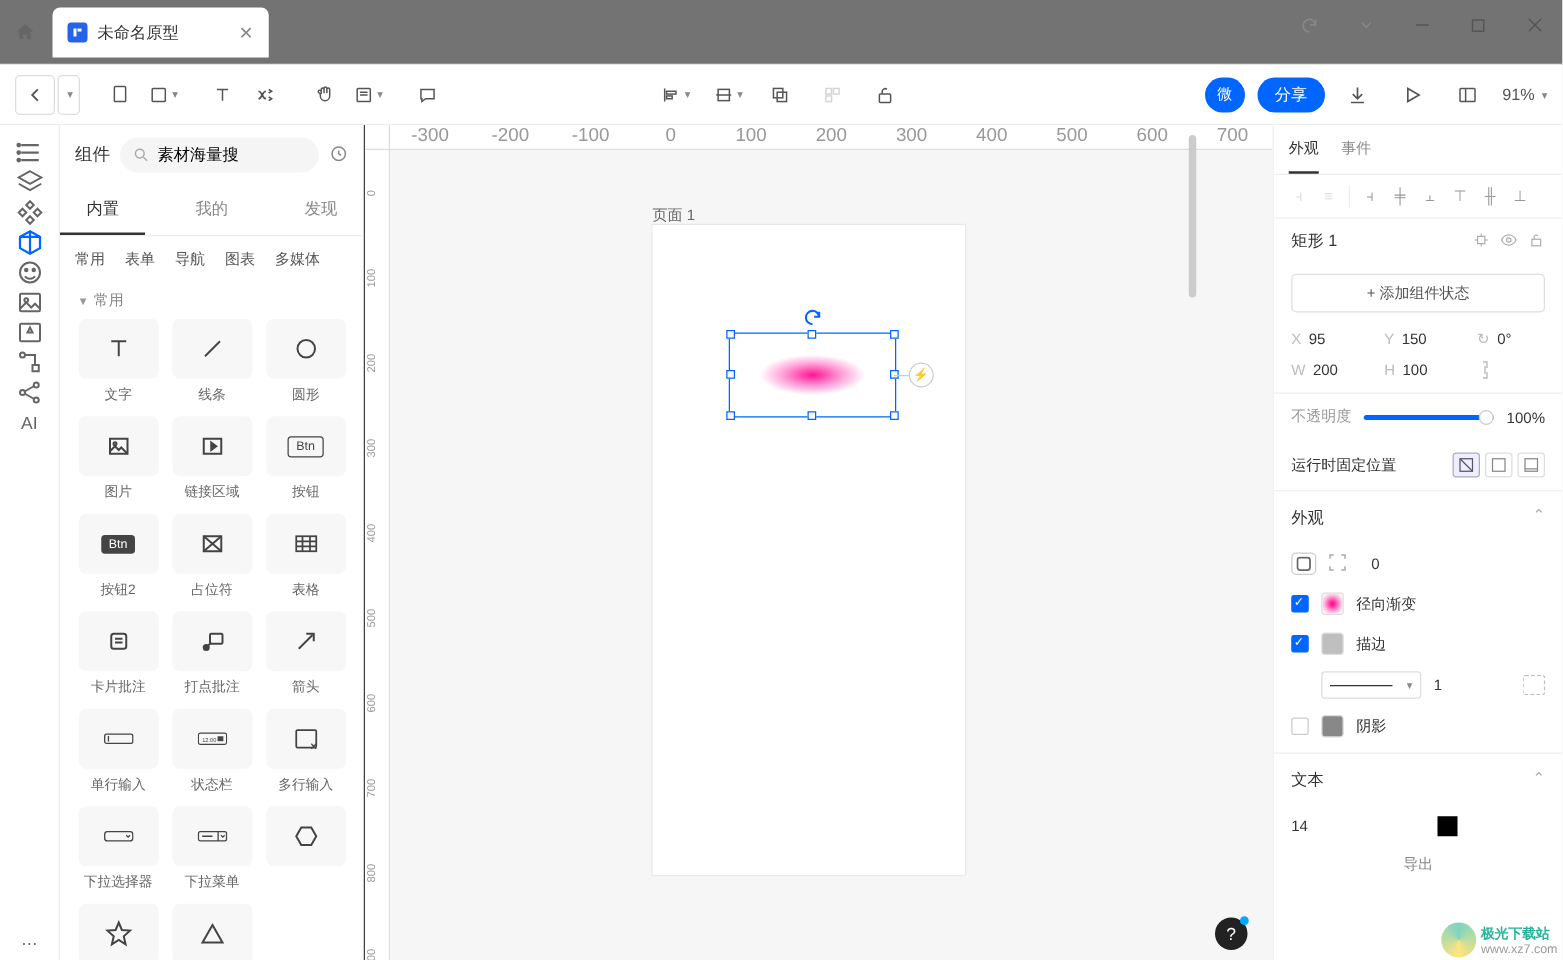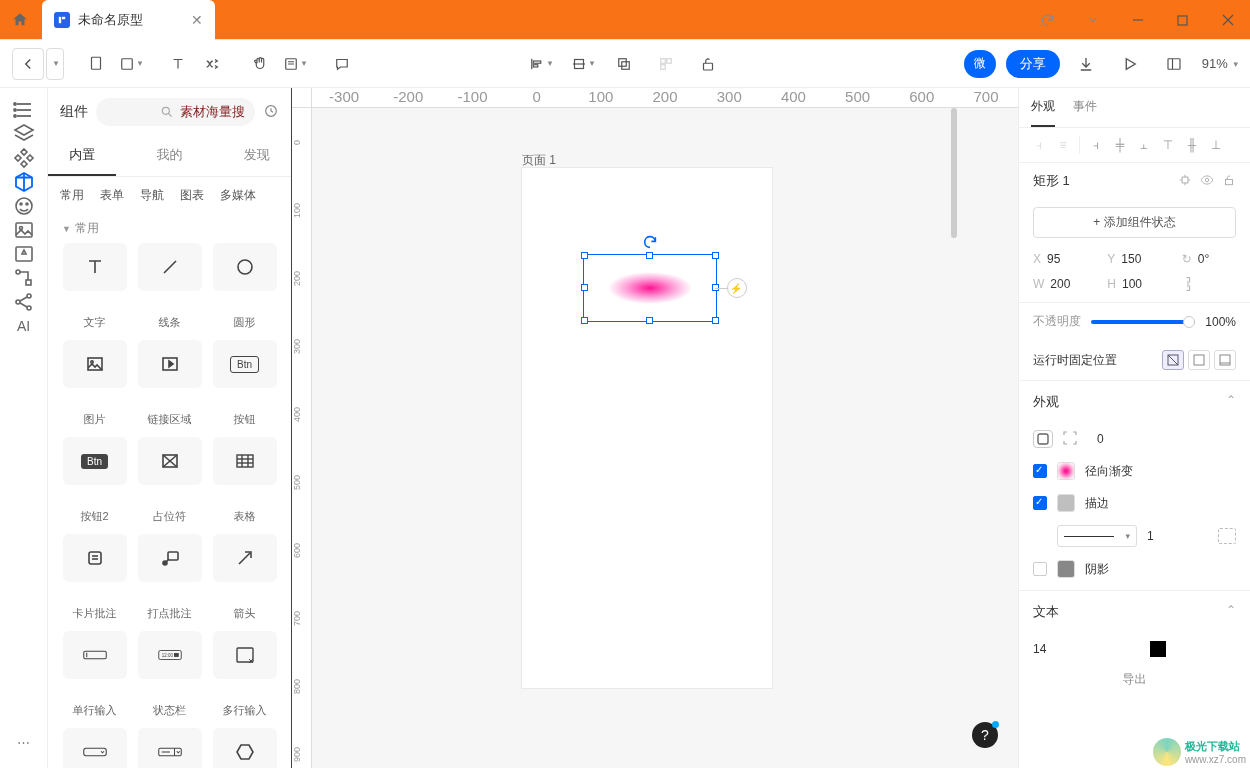--- a/index.html
+++ b/index.html
@@ -1,19 +1,19 @@
 <!DOCTYPE html>
 <html><head>
 <meta charset="utf-8">
 <style>
 * { margin: 0; padding: 0; box-sizing: border-box; font-family: -apple-system, "Microsoft YaHei", sans-serif; }
 body { width: 1250px; height: 768px; background: #fff; overflow: hidden; font-size: 13px; color: #333; position: relative; }
 
 
-.title-bar { height: 40px; background: #f97316; display: flex; align-items: center; border-bottom: 1px solid #e5e5e5; position: relative; }
+.title-bar { height: 52px; background: #737373; display: flex; align-items: center; border-bottom: 1px solid #e5e5e5; position: relative; }
 .title-bar .home-icon { width: 40px; height: 40px; display: flex; align-items: center; justify-content: center; color: #666; }
 .title-bar .tab { background: #fff; height: 40px; display: flex; align-items: center; padding: 0 12px; gap: 8px; border-radius: 6px 6px 0 0; margin-left: 2px; }
 .title-bar .tab-icon { width: 16px; height: 16px; background: #2563eb; border-radius: 3px; display: flex; align-items: center; justify-content: center; }
 .title-bar .tab-close { margin-left: 40px; color: #888; font-size: 14px; }
 .win-controls { position: absolute; right: 0; top: 0; display: flex; height: 40px; align-items: center; }
 .win-controls > div { width: 45px; height: 40px; display: flex; align-items: center; justify-content: center; color: #666; }
 
 
 .toolbar { height: 48px; display: flex; align-items: center; padding: 0 12px; border-bottom: 1px solid #eee; position: relative; }
 .tb-btn { width: 32px; height: 32px; display: flex; align-items: center; justify-content: center; border-radius: 4px; color: #555; margin-right: 2px; }
@@ -33,32 +33,32 @@
 
 .rail { width: 48px; border-right: 1px solid #eee; display: flex; flex-direction: column; align-items: center; padding-top: 10px; gap: 0; }
 .rail-item { width: 24px; height: 24px; display: flex; align-items: center; justify-content: center; color: #666; }
 .rail-item.selected { color: #0066ff; }
 .rail-bottom { margin-top: auto; margin-bottom: 14px; }
 
 
 .comp-panel { width: 244px; border-right: 1px solid #404040; display: flex; flex-direction: column; overflow: hidden; }
 .comp-head { display: flex; align-items: center; padding: 10px 12px; gap: 8px; }
 .comp-head-title { font-size: 14px; }
-.search-box { flex: 1; background: #f5f5f5; border-radius: 16px; height: 28px; display: flex; align-items: center; padding: 0 10px; color: #7f1d1d; gap: 6px; justify-content: flex-end; }
+.search-box { flex: 1; background: #f5f5f5; border-radius: 16px; height: 28px; display: flex; align-items: center; padding: 0 10px; color: #000000; gap: 6px; }
 .search-box svg { width: 14px; height: 14px; }
 .history-icon { color: #888; }
 .comp-tabs { display: flex; border-bottom: 1px solid #eee; gap: 19px; }
 .comp-tab { flex: 1; text-align: center; padding: 10px 0; color: #888; font-size: 13px; }
 .comp-tab.active { color: #333; border-bottom: 2px solid #333; }
 .comp-cats { display: flex; padding: 10px 12px; gap: 16px; font-size: 12px; color: #555; }
 .comp-section { padding: 0 14px; }
 .comp-section-title { font-size: 12px; color: #888; padding: 6px 0; }
 .caret-small { font-size: 9px; margin-right: 4px; color: #999; }
 .comp-grid { display: grid; grid-template-columns: repeat(3, 1fr); gap: 10px; overflow-y: auto; padding-bottom: 10px; }
-.comp-item { display: flex; flex-direction: column; align-items: center; gap: 24px; }
+.comp-item { display: flex; flex-direction: column; align-items: center; gap: 5px; }
 .comp-icon-box { width: 64px; height: 48px; background: #f7f7f8; border-radius: 6px; display: flex; align-items: center; justify-content: center; color: #444; }
 .comp-icon-box svg { width: 24px; height: 24px; }
 .comp-label { font-size: 11px; color: #666; white-space: nowrap; }
 
 
 .canvas-wrap { flex: 1; position: relative; background: #f6f6f6; overflow: hidden; }
 .ruler-corner { position: absolute; left: 0; top: 0; width: 20px; height: 20px; background: #fff; border-right: 1px solid #ddd; border-bottom: 1px solid #ddd; z-index: 3; }
 .ruler-h { position: absolute; left: 20px; right: 0; top: 0; height: 20px; background: #fff; border-bottom: 1px solid #ddd; display: flex; font-size: 15px; color: #999; z-index: 2; }
 .ruler-h span { width: 68px; text-align: center; position: relative; }
 .ruler-v { position: absolute; left: 0; top: 20px; bottom: 0; width: 20px; background: #fff; border-right: 1px solid #ddd; font-size: 9px; color: #999; z-index: 2; }

